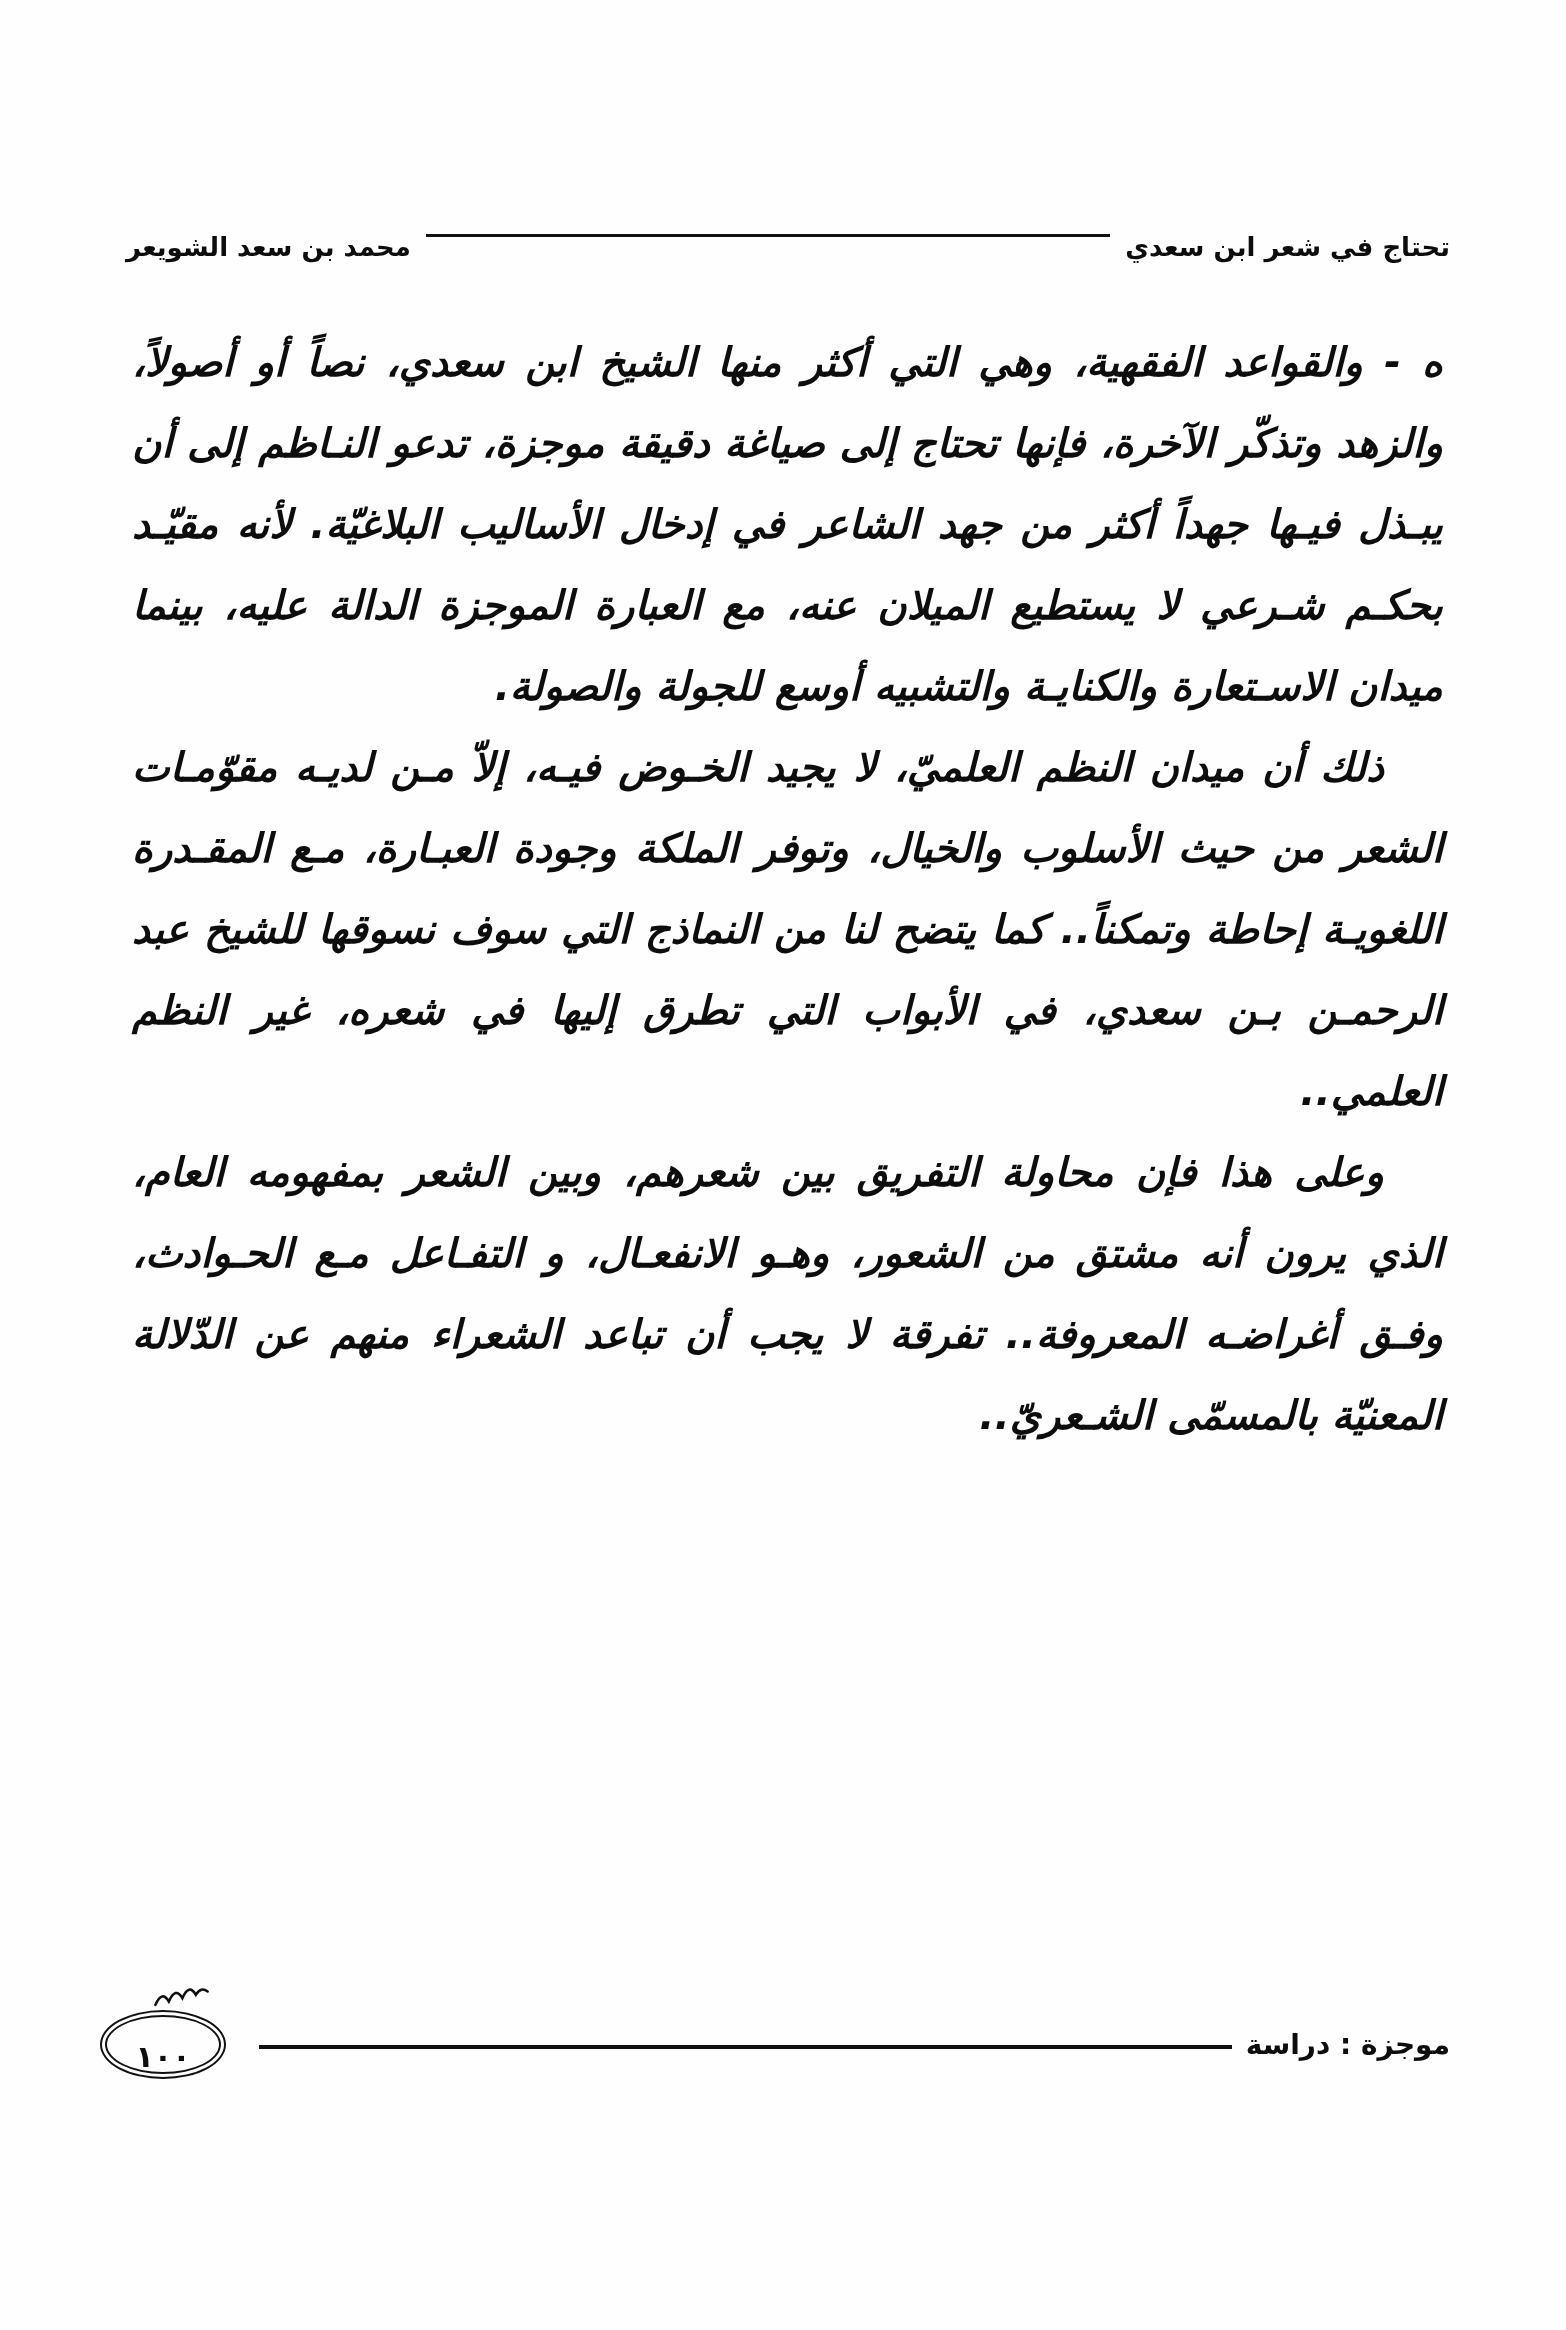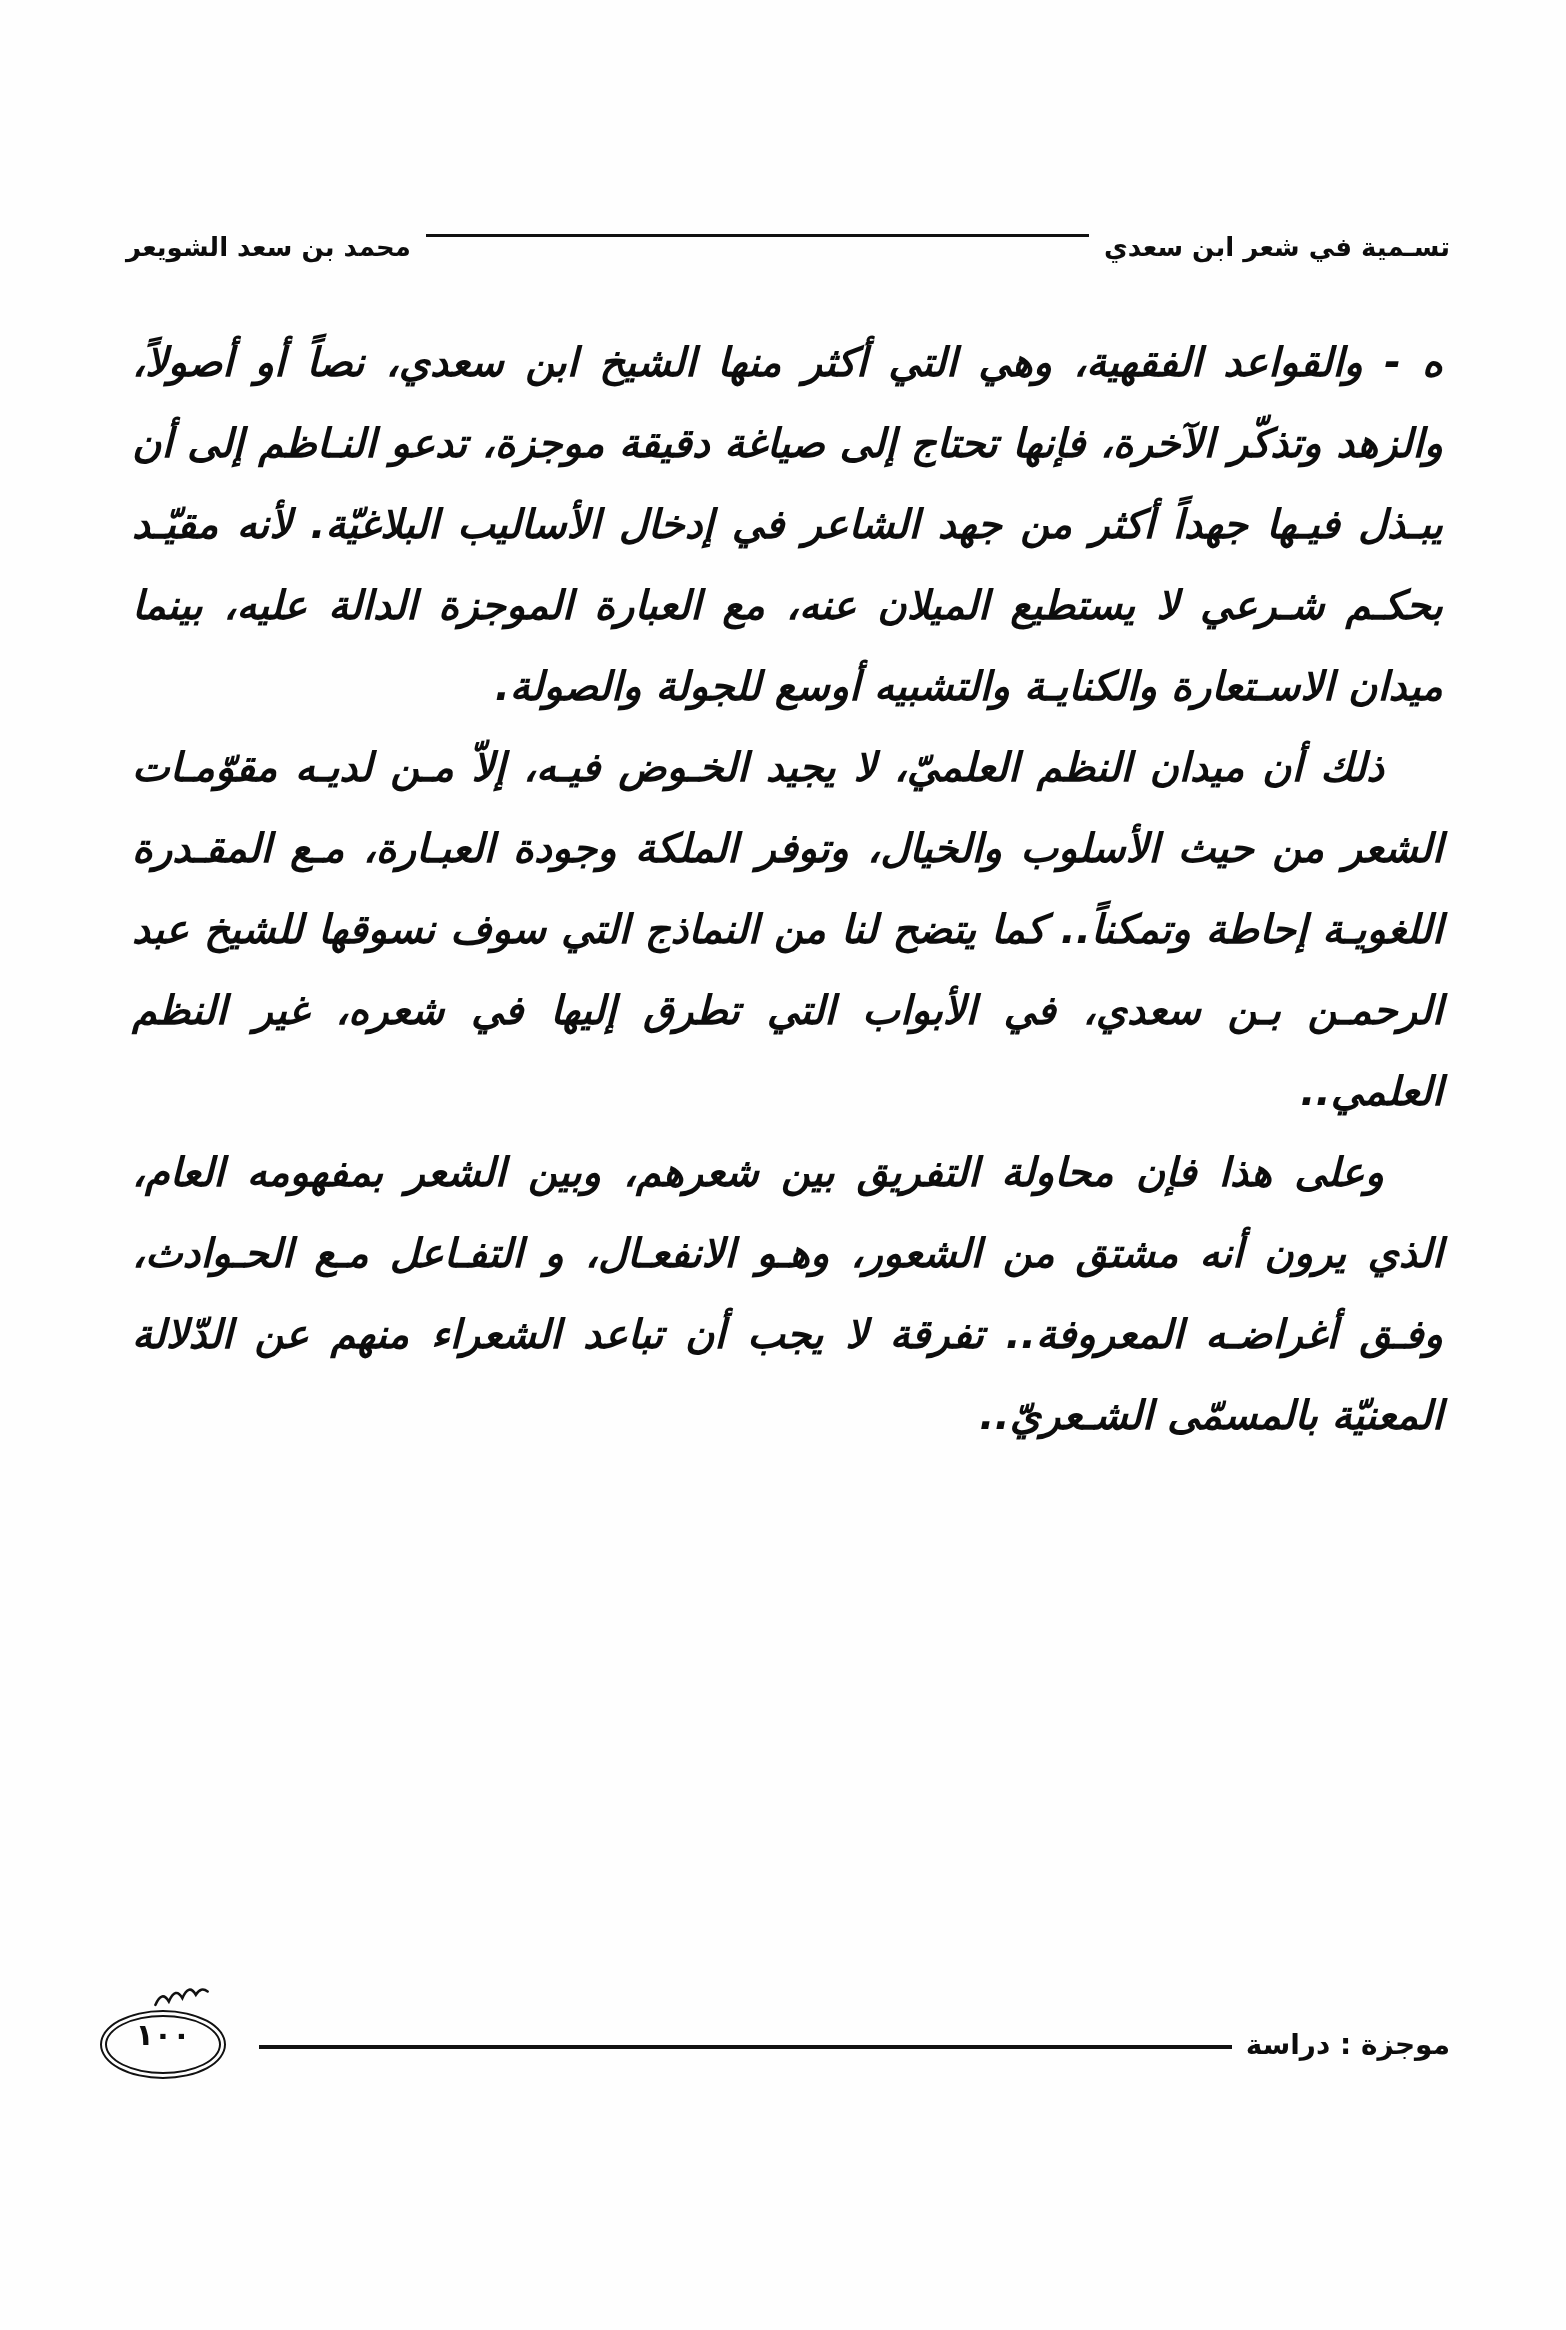--- a/index.html
+++ b/index.html
@@ -96,21 +96,21 @@
     inset: 0;
     border: 2.5px solid #111;
     border-radius: 50%;
   }
   .oval-inner {
     position: absolute;
     inset: 5px;
     border: 2.5px solid #111;
     border-radius: 50%;
     display: flex;
-    align-items: flex-start;
+    align-items: flex-end;
     justify-content: center;
   }
   .page-number-text {
     font-size: 30px;
     font-weight: 700;
     line-height: 1;
     padding-top: 3.3px;
   }
   .badge-flourish {
     position: absolute;
@@ -119,21 +119,21 @@
     width: 59px;
     height: 22px;
   }
 </style>
 </head>
 <body>
 
 <div class="page">
 
   <header class="page-header">
-    <span class="header-title">تسـمية في شعر ابن سعدي</span>
+    <span class="header-title">تحتاج في شعر ابن سعدي</span>
     <span class="header-rule"></span>
     <span class="header-author">محمد بن سعد الشويعر</span>
   </header>
 
   <main class="page-body">
     <p class="para">ه - والقواعد الفقهية، وهي التي أكثر منها الشيخ ابن سعدي، نصاً أو أصولاً، والزهد وتذكّر الآخرة، فإنها تحتاج إلى صياغة دقيقة موجزة، تدعو النـاظم إلى أن يبـذل فيـها جهداً أكثر من جهد الشاعر في إدخال الأساليب البلاغيّة. لأنه مقيّـد بحكـم شـرعي لا يستطيع الميلان عنه، مع العبارة الموجزة الدالة عليه، بينما ميدان الاسـتعارة والكنايـة والتشبيه أوسع للجولة والصولة.</p>
     <p class="para para-indent">ذلك أن ميدان النظم العلميّ، لا يجيد الخـوض فيـه، إلاّ مـن لديـه مقوّمـات الشعر من حيث الأسلوب والخيال، وتوفر الملكة وجودة  العبـارة، مـع المقـدرة اللغويـة إحاطة وتمكناً.. كما يتضح لنا من النماذج التي سوف نسوقها للشيخ عبد الرحمـن بـن سعدي، في الأبواب التي تطرق إليها في شعره، غير النظم العلمي..</p>
     <p class="para para-indent">وعلى هذا فإن محاولة التفريق بين شعرهم، وبين الشعر بمفهومه العام، الذي يرون أنه مشتق من الشعور، وهـو الانفعـال، و التفـاعل مـع الحـوادث، وفـق أغراضـه المعروفة.. تفرقة لا يجب أن تباعد الشعراء منهم عن الدّلالة المعنيّة بالمسمّى الشـعريّ..</p>
   </main>
 

